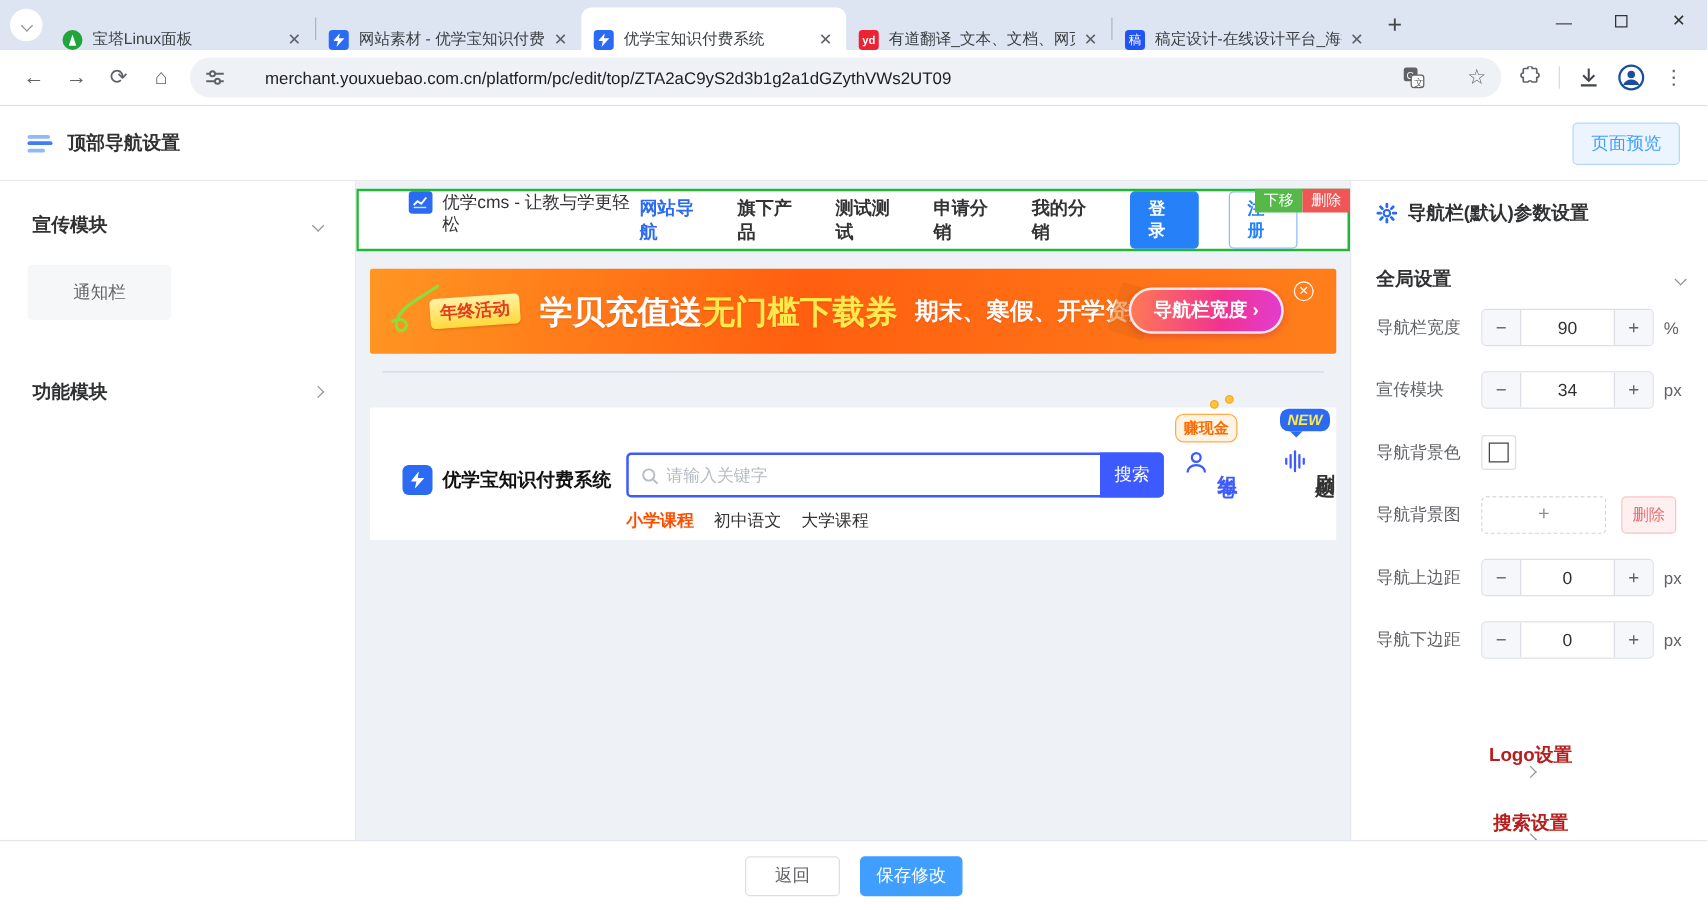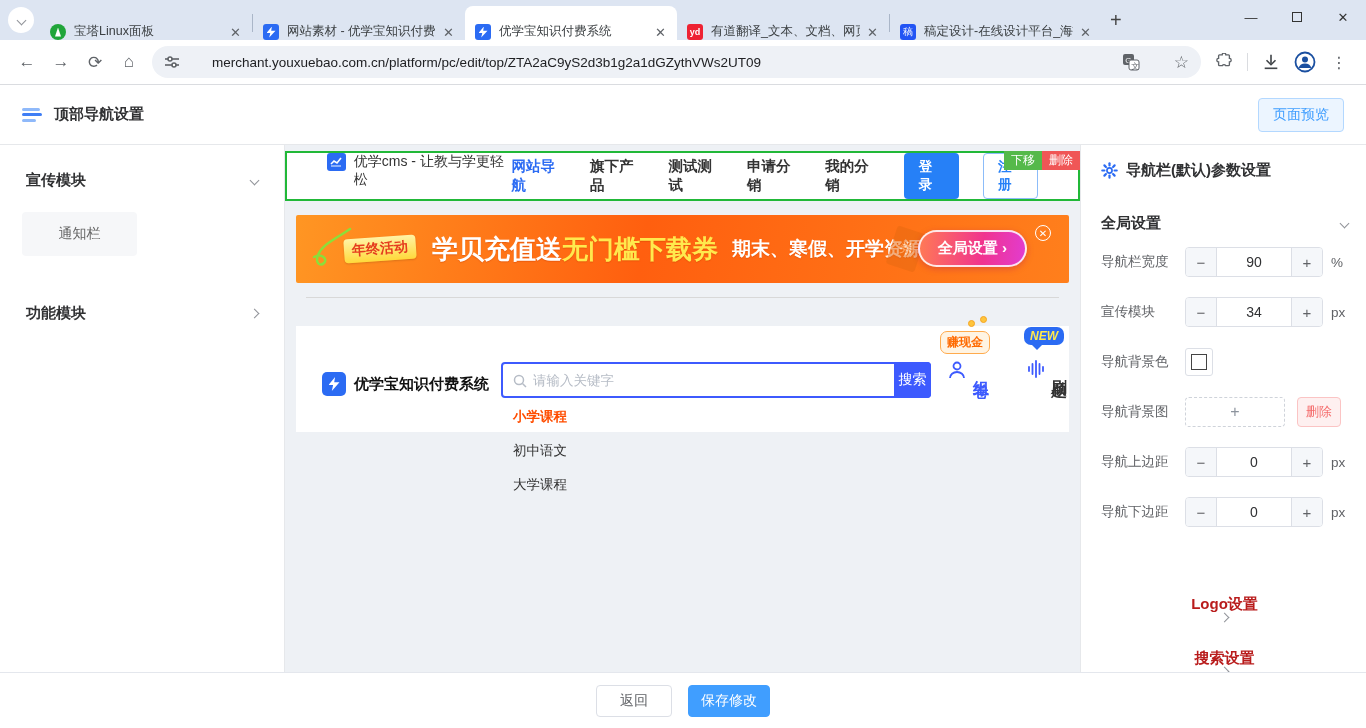--- a/index.html
+++ b/index.html
@@ -81,33 +81,33 @@
   .divider { width:753px; margin:14px auto 0; border-top:1px solid #d8d8d8; }
 
   .search-card { width:773px; height:106px; background:#fff; margin:28px auto 0; position:relative; }
   .sc-logo { position:absolute; left:26px; top:46px; display:flex; align-items:center; }
   .sc-logo-ico { width:24px; height:24px; background:#2b6bf3; border-radius:5px; display:flex; align-items:center; justify-content:center; margin-right:8px; }
   .sc-logo-txt { font-size:15px; font-weight:900; color:#111; }
   .search-box { position:absolute; left:205px; top:36px; width:430px; height:36px; border:2px solid #3d5afe; border-radius:4px; display:flex; background:#fff; }
   .search-box input { flex:1; border:none; outline:none; font-size:13.5px; color:#333; padding-left:30px; background:transparent; font-family:inherit; }
   .search-box input::placeholder { color:#b6bcc6; }
   .mag { position:absolute; left:10px; top:10px; }
-  .btn-search { width:37px; background:#3d5afe; color:#fff; font-size:14px; border:none; margin:-2px -2px -2px 0; border-radius:0 4px 4px 0; }
+  .btn-search { width:51px; background:#3d5afe; color:#fff; font-size:14px; border:none; margin:-2px -2px -2px 0; border-radius:0 4px 4px 0; }
   .vert-item { position:absolute; top:34px; display:flex; align-items:center; }
   .vert-txt { writing-mode:vertical-rl; letter-spacing:3px; font-size:16px; }
   .zujuan { left:652px; color:#3d5afe; }
   .zujuan .vert-txt { color:#3d5afe; font-weight:bold; }
   .shuati { left:730px; }
   .shuati .vert-txt { color:#333; font-weight:bold; }
   .bubble { position:absolute; font-size:12px; font-weight:bold; border-radius:7px; padding:2px 6px; }
   .bubble-cash { left:644px; top:5px; color:#ff6a00; background:#fff4e3; border:1px solid #ffab4d; }
   .bubble-new { left:728px; top:1px; color:#ffe94d; background:#2b6bf3; font-style:italic; }
   .bubble-new::after { content:""; position:absolute; left:8px; bottom:-5px; border:5px solid transparent; border-top-color:#2b6bf3; border-bottom:0; }
   .coin { position:absolute; width:7px; height:7px; border-radius:50%; background:#ffc53d; border:1px solid #f5a623; }
-  .hotwords { position:absolute; left:217px; top:82px; display:flex; gap:16px; font-size:13.5px; color:#333;flex-direction:column; }
+  .hotwords { position:absolute; left:205px; top:82px; display:flex; gap:16px; font-size:13.5px; color:#333; }
   .hotwords .hot { color:#ff4d00; font-weight:bold; }
 
   
   .panel { width:286px; background:#fff; border-left:1px solid #e6e8eb; flex:none; padding:16px 18px 0 20px; overflow:hidden; }
   .panel-title { display:flex; align-items:center; font-size:15px; font-weight:bold; color:#303133; margin-bottom:16px; }
   .panel-title svg { margin-right:8px; }
   .sec-head { display:flex; align-items:center; justify-content:space-between; font-size:15px; font-weight:bold; color:#303133; padding:6px 0 14px;margin-top:28px; }
   .prow { display:flex; align-items:center; margin-bottom:20px; height:30px; }
   .prow .plabel { width:84px; font-size:13.5px; color:#606266; flex:none; }
   .stepper { display:flex; height:30px; border:1px solid #dcdfe6; border-radius:4px; overflow:hidden; }
@@ -284,21 +284,21 @@
     </div>
 
     <div class="banner">
       <svg class="scribble" width="52" height="50" viewBox="0 0 52 50">
           <path d="M46 4 C28 16, 18 20, 14 30 C11 38, 16 42, 20 38 C24 34, 18 28, 10 32" fill="none" stroke="#8bdf3a" stroke-width="2.5" stroke-linecap="round"></path>
         </svg>
       <span class="year-tag">年终活动</span>
       <span class="banner-h1"><span>学贝充值送</span><span class="gold">无门槛下载券</span></span>
       <span class="banner-h2">期末、寒假、开学资源随便下</span>
       <span class="ticket">券</span>
-      <span class="cta">全局设置 ›</span>
+      <span class="cta">导航栏宽度 ›</span>
       <span class="banner-close">✕</span>
     </div>
 
     <div class="divider"></div>
 
     <div class="search-card">
       <div class="sc-logo">
         <span class="sc-logo-ico">
             <i class="bolt" style="width:11px;height:14px"></i>
           </span>

